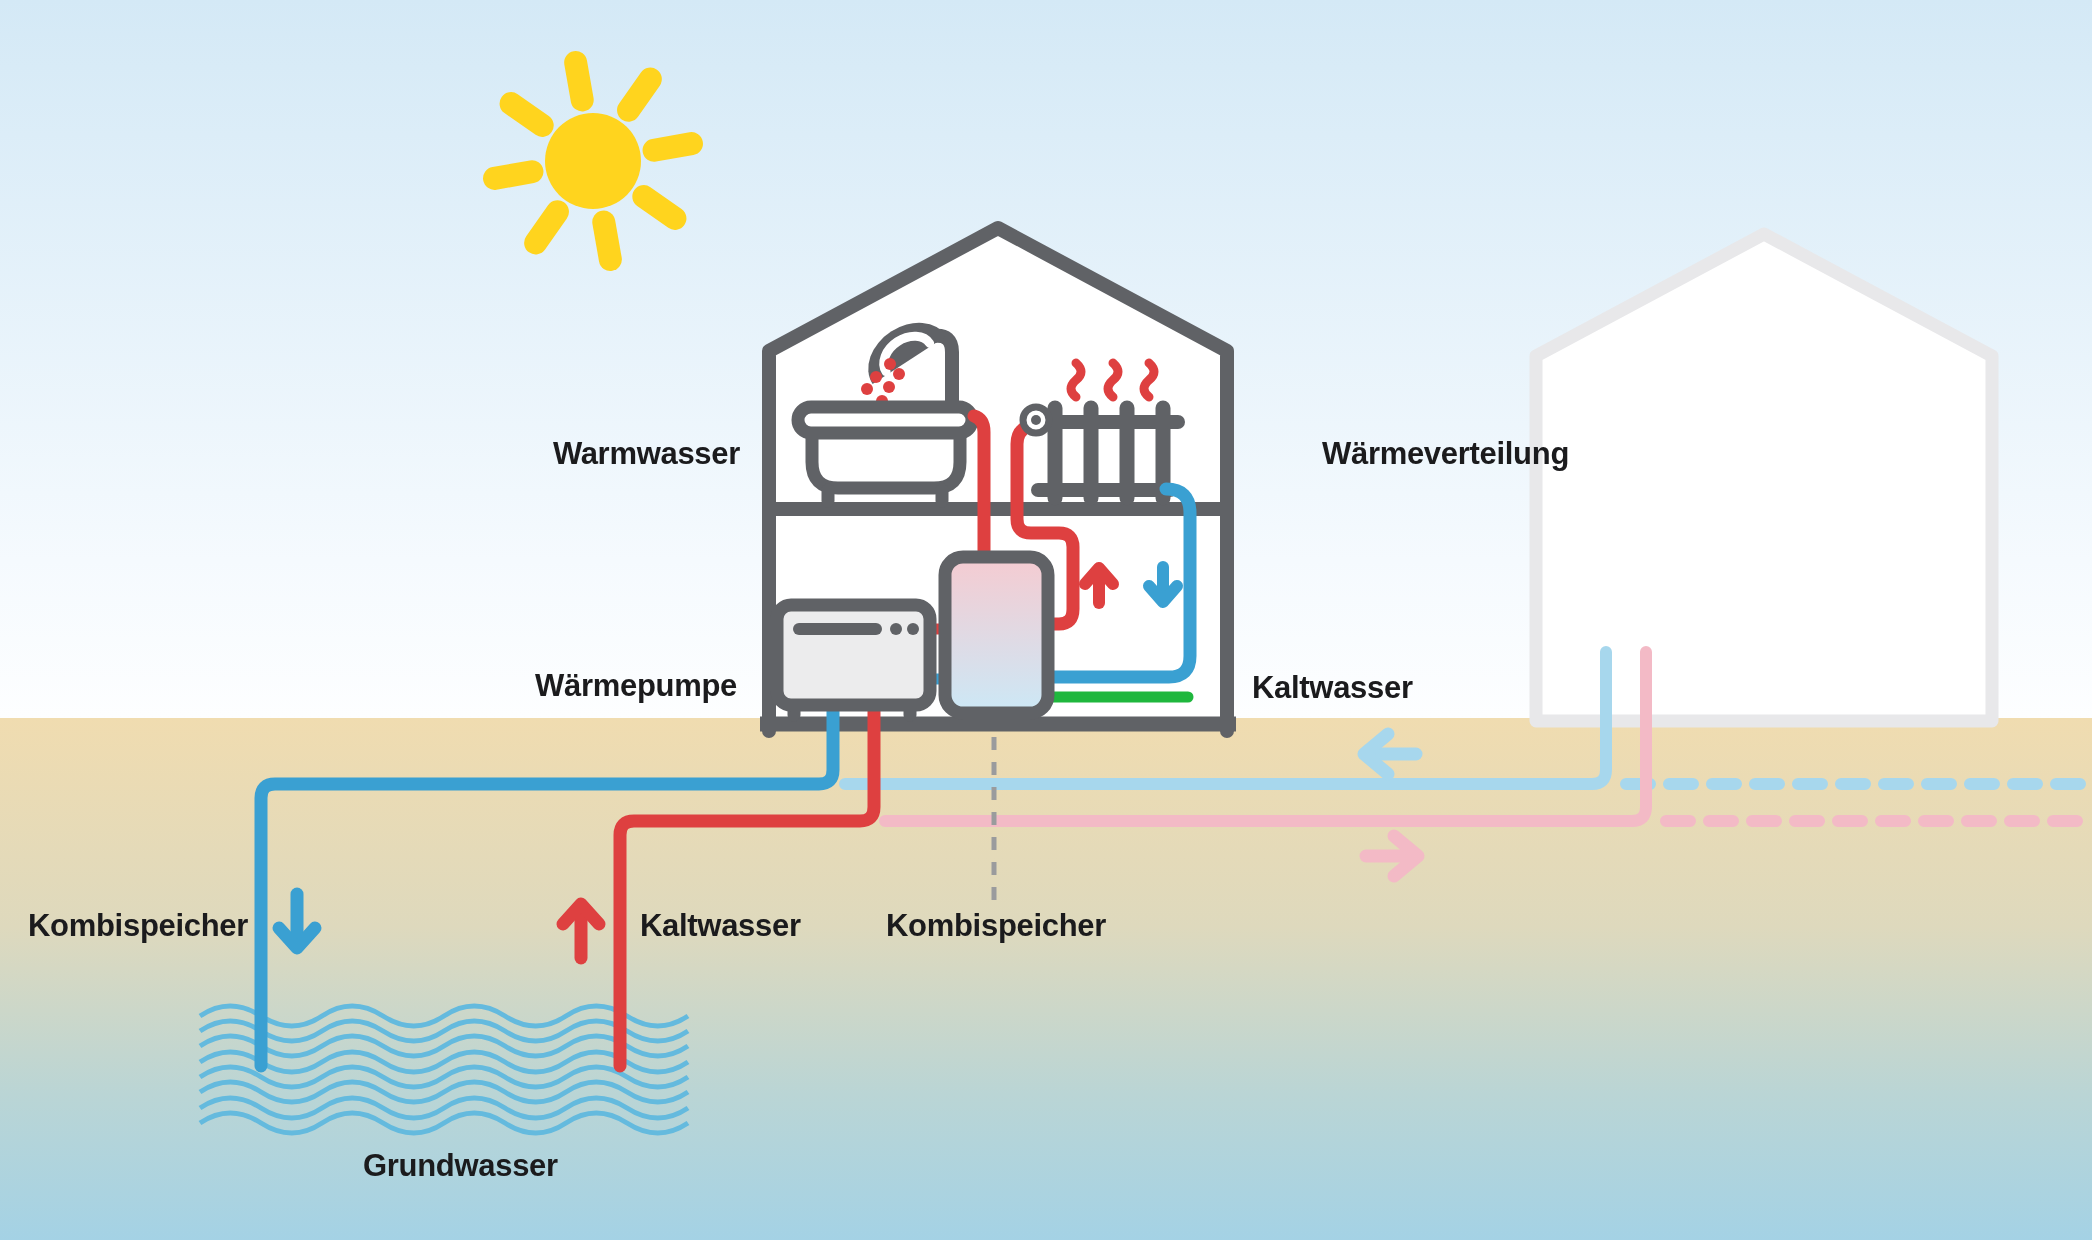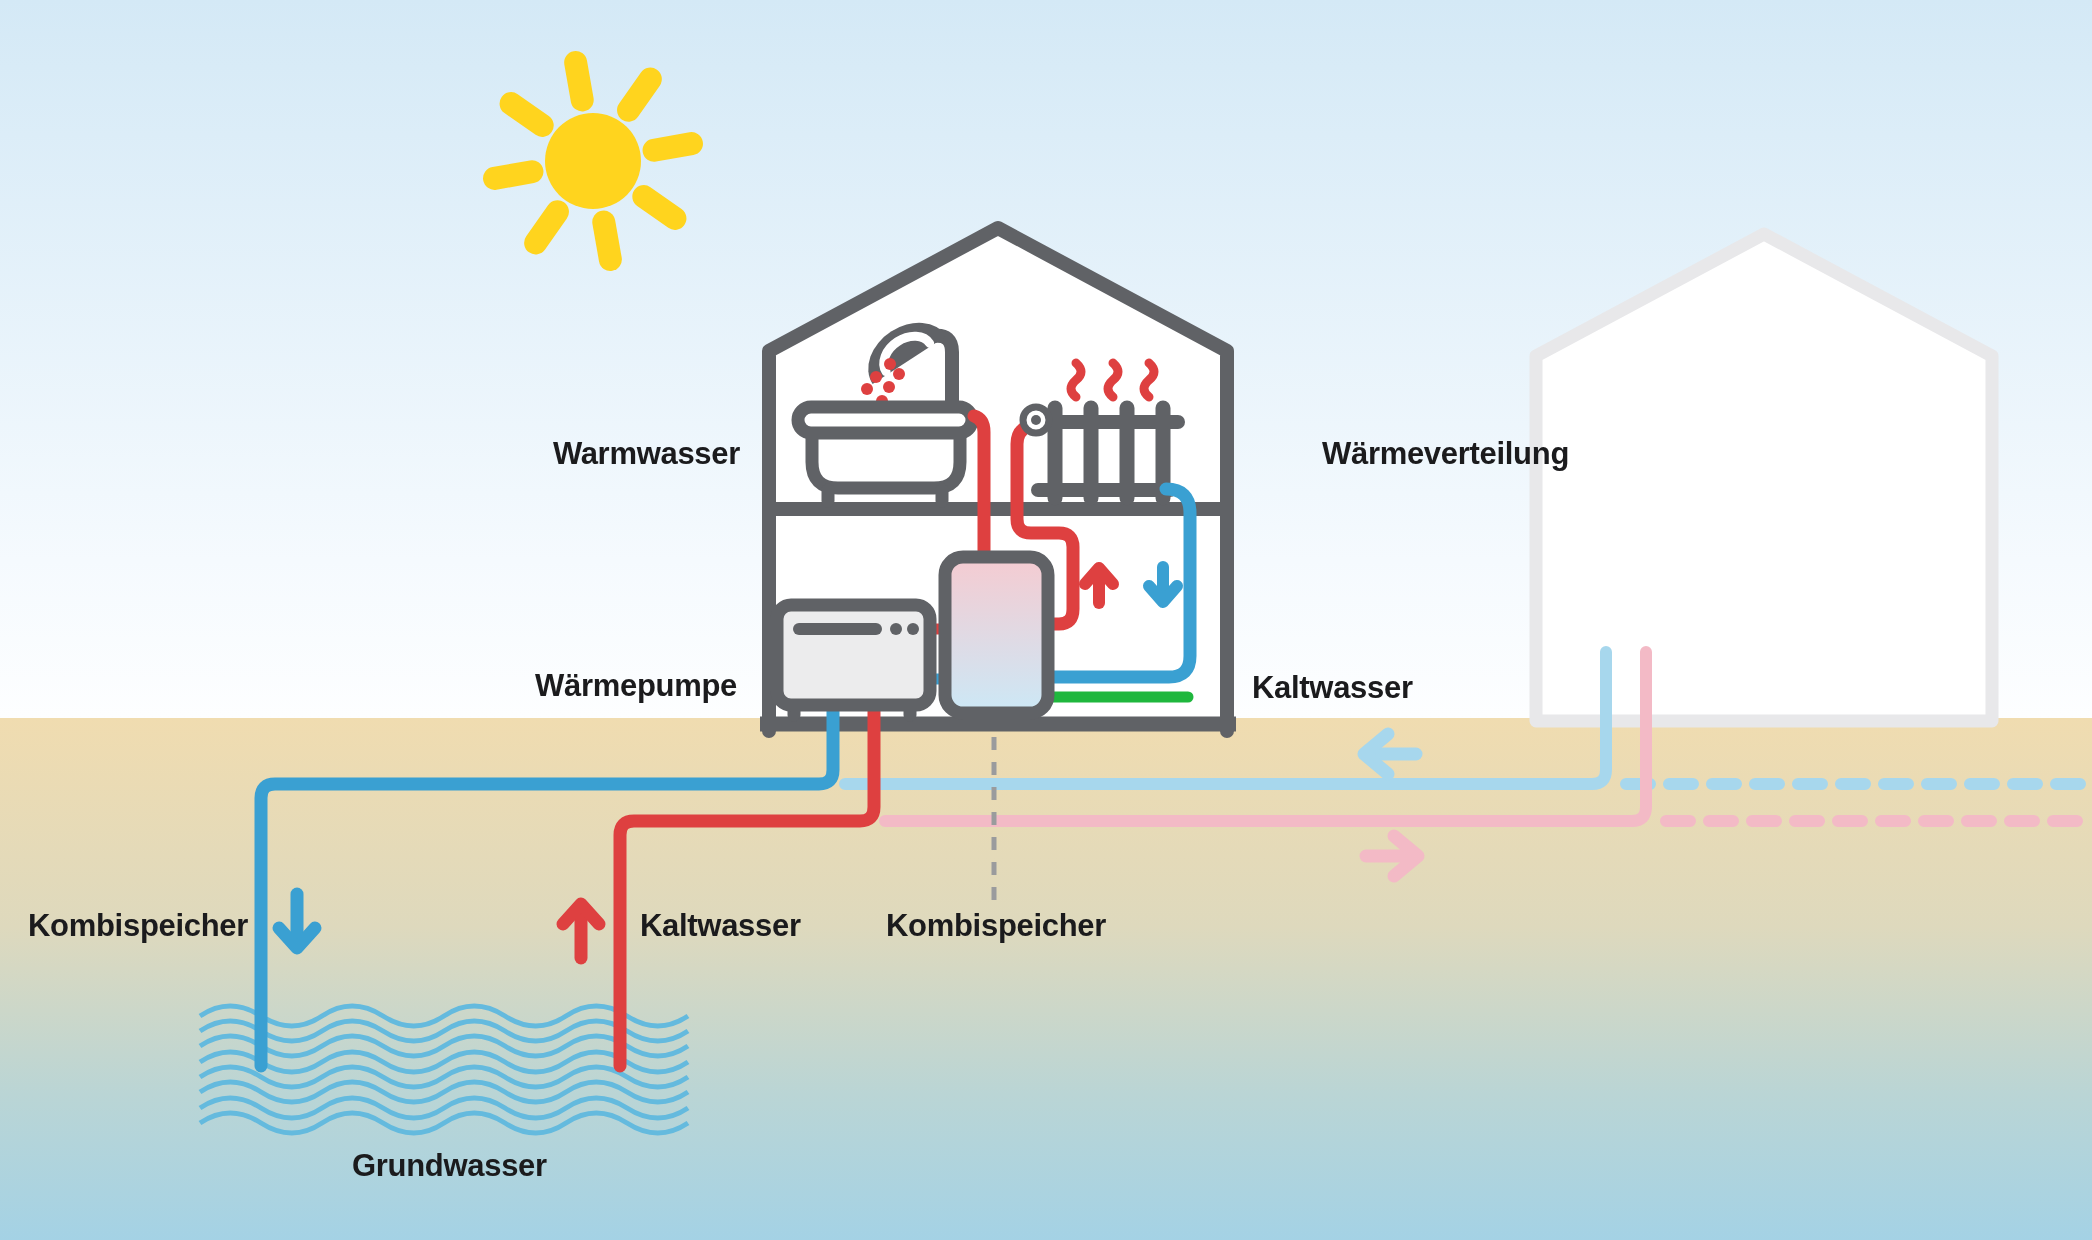--- a/index.html
+++ b/index.html
@@ -185,14 +185,14 @@
     </g>
   </svg>
 
   <div class="label lbl-right" style="right:1352px;top:436px">Warmwasser</div>
   <div class="label" style="left:1322px;top:436px">Wärmeverteilung</div>
   <div class="label lbl-right" style="right:1355px;top:668px">Wärmepumpe</div>
   <div class="label" style="left:1252px;top:670px">Kaltwasser</div>
   <div class="label" style="left:28px;top:908px">Kombispeicher</div>
   <div class="label" style="left:640px;top:908px">Kaltwasser</div>
   <div class="label" style="left:886px;top:908px">Kombispeicher</div>
-  <div class="label" style="left:352px;top:1148px">Grundwasser</div>
+  <div class="label" style="left:363px;top:1148px">Grundwasser</div>
 </div>
 
 </body></html>

